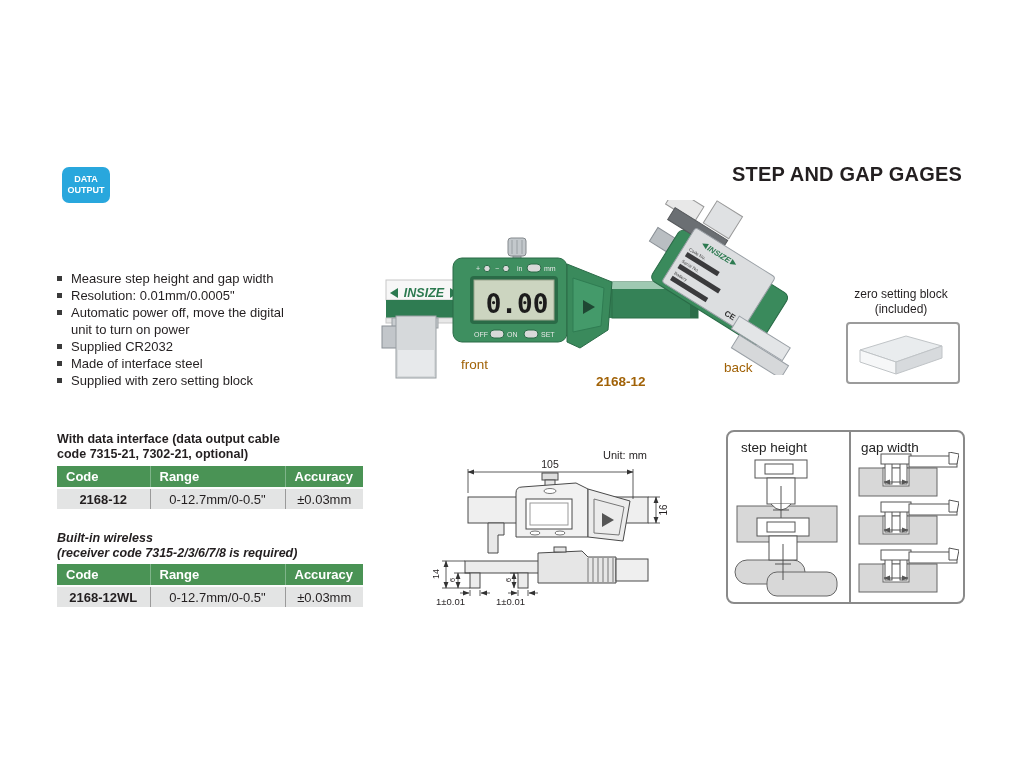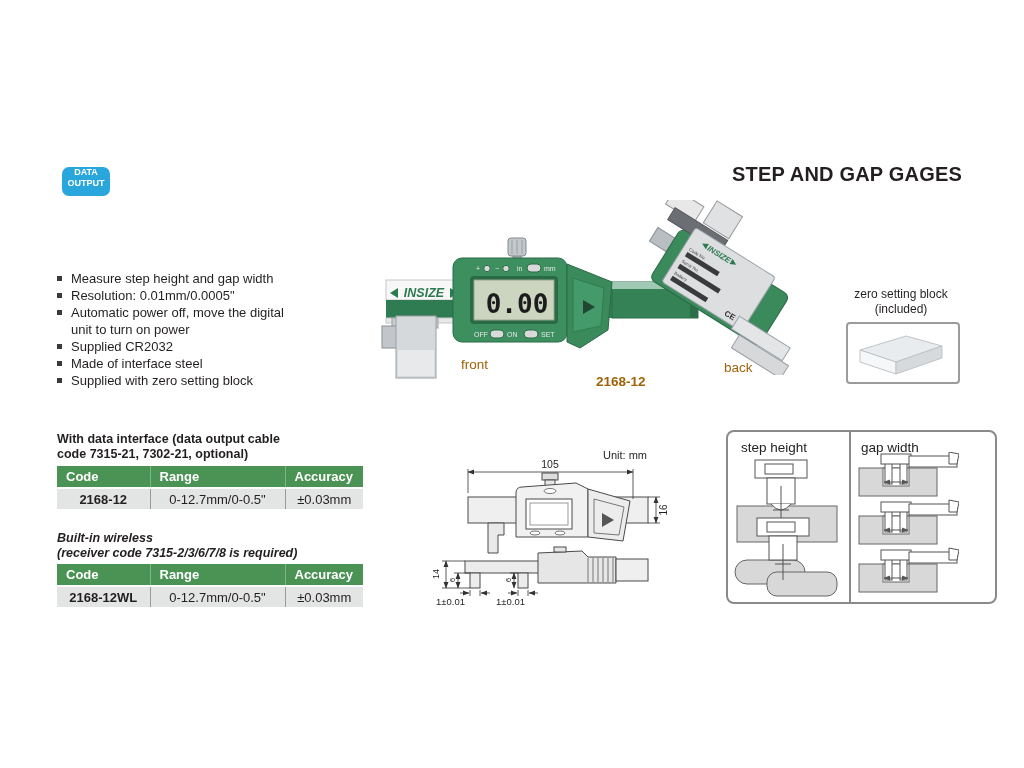--- a/index.html
+++ b/index.html
@@ -2,21 +2,21 @@
 <html><head>
 <meta charset="utf-8">
 <style>
   html,body{margin:0;padding:0;background:#fff;}
   #page{position:relative;width:1024px;height:768px;background:#ffffff;overflow:hidden;
         font-family:"Liberation Sans", sans-serif;color:#231f20;}
   .abs{position:absolute;}
 
   
   #badge{left:62px;top:167px;width:48px;height:29px;background:#29a7dd;border-radius:7px;
-         color:#fff;font-size:9px;font-weight:bold;text-align:center;line-height:11px;}
+         color:#fff;font-size:9px;font-weight:bold;text-align:center;padding-top:7px;line-height:11px;}
 
   
   #title{top:163px;right:62px;font-size:20px;font-weight:bold;letter-spacing:.2px;color:#231f20;}
 
   
   #features{left:57px;top:270px;width:318px;list-style:none;margin:0;padding:0;}
   #features li{display:flex;margin:0;}
   .blt{flex:none;width:5px;height:5px;background:#3a3a3a;margin:6px 9px 0 0;}
   .ftx{font-size:13px;line-height:17px;}
   .ftx.narrow{max-width:218px;}
@@ -40,21 +40,21 @@
   table.gtable{border-collapse:collapse;table-layout:fixed;width:306px;font-size:13px;}
   table.gtable th{background:#4a9355;color:#fff;font-weight:bold;text-align:left;
                   padding:2px 0 2px 9px;height:17px;border-right:1px solid #7fb48a;}
   table.gtable th:last-child{border-right:none;}
   table.gtable td{background:#e3e4e4;text-align:center;padding:2px 0;height:16px;
                   border-top:2px solid #fbfbfb;border-right:1px solid #9a9a9a;}
   table.gtable td:last-child{border-right:none;}
   table.gtable td.code{font-weight:bold;}
 
   
-  #apps-panel{left:726px;top:430px;width:235px;height:170px;border:2px solid #8a8a8a;border-radius:8px;background:#fff;padding-left:32px;}
+  #apps-panel{left:726px;top:430px;width:235px;height:170px;border:2px solid #8a8a8a;border-radius:8px;background:#fff;}
   #apps-divider{position:absolute;left:121px;top:0;bottom:0;width:2px;background:#8a8a8a;}
   .app-label{position:absolute;top:8px;font-size:13.5px;color:#222;}
   #step-label{left:13px;}
   #gap-label{left:133px;}
 
   svg{display:block;}
   svg text{font-family:"Liberation Sans", sans-serif;}
   .lcdnum{font-family:"DejaVu Sans Mono", monospace;font-weight:bold;}
 </style>
 </head>

